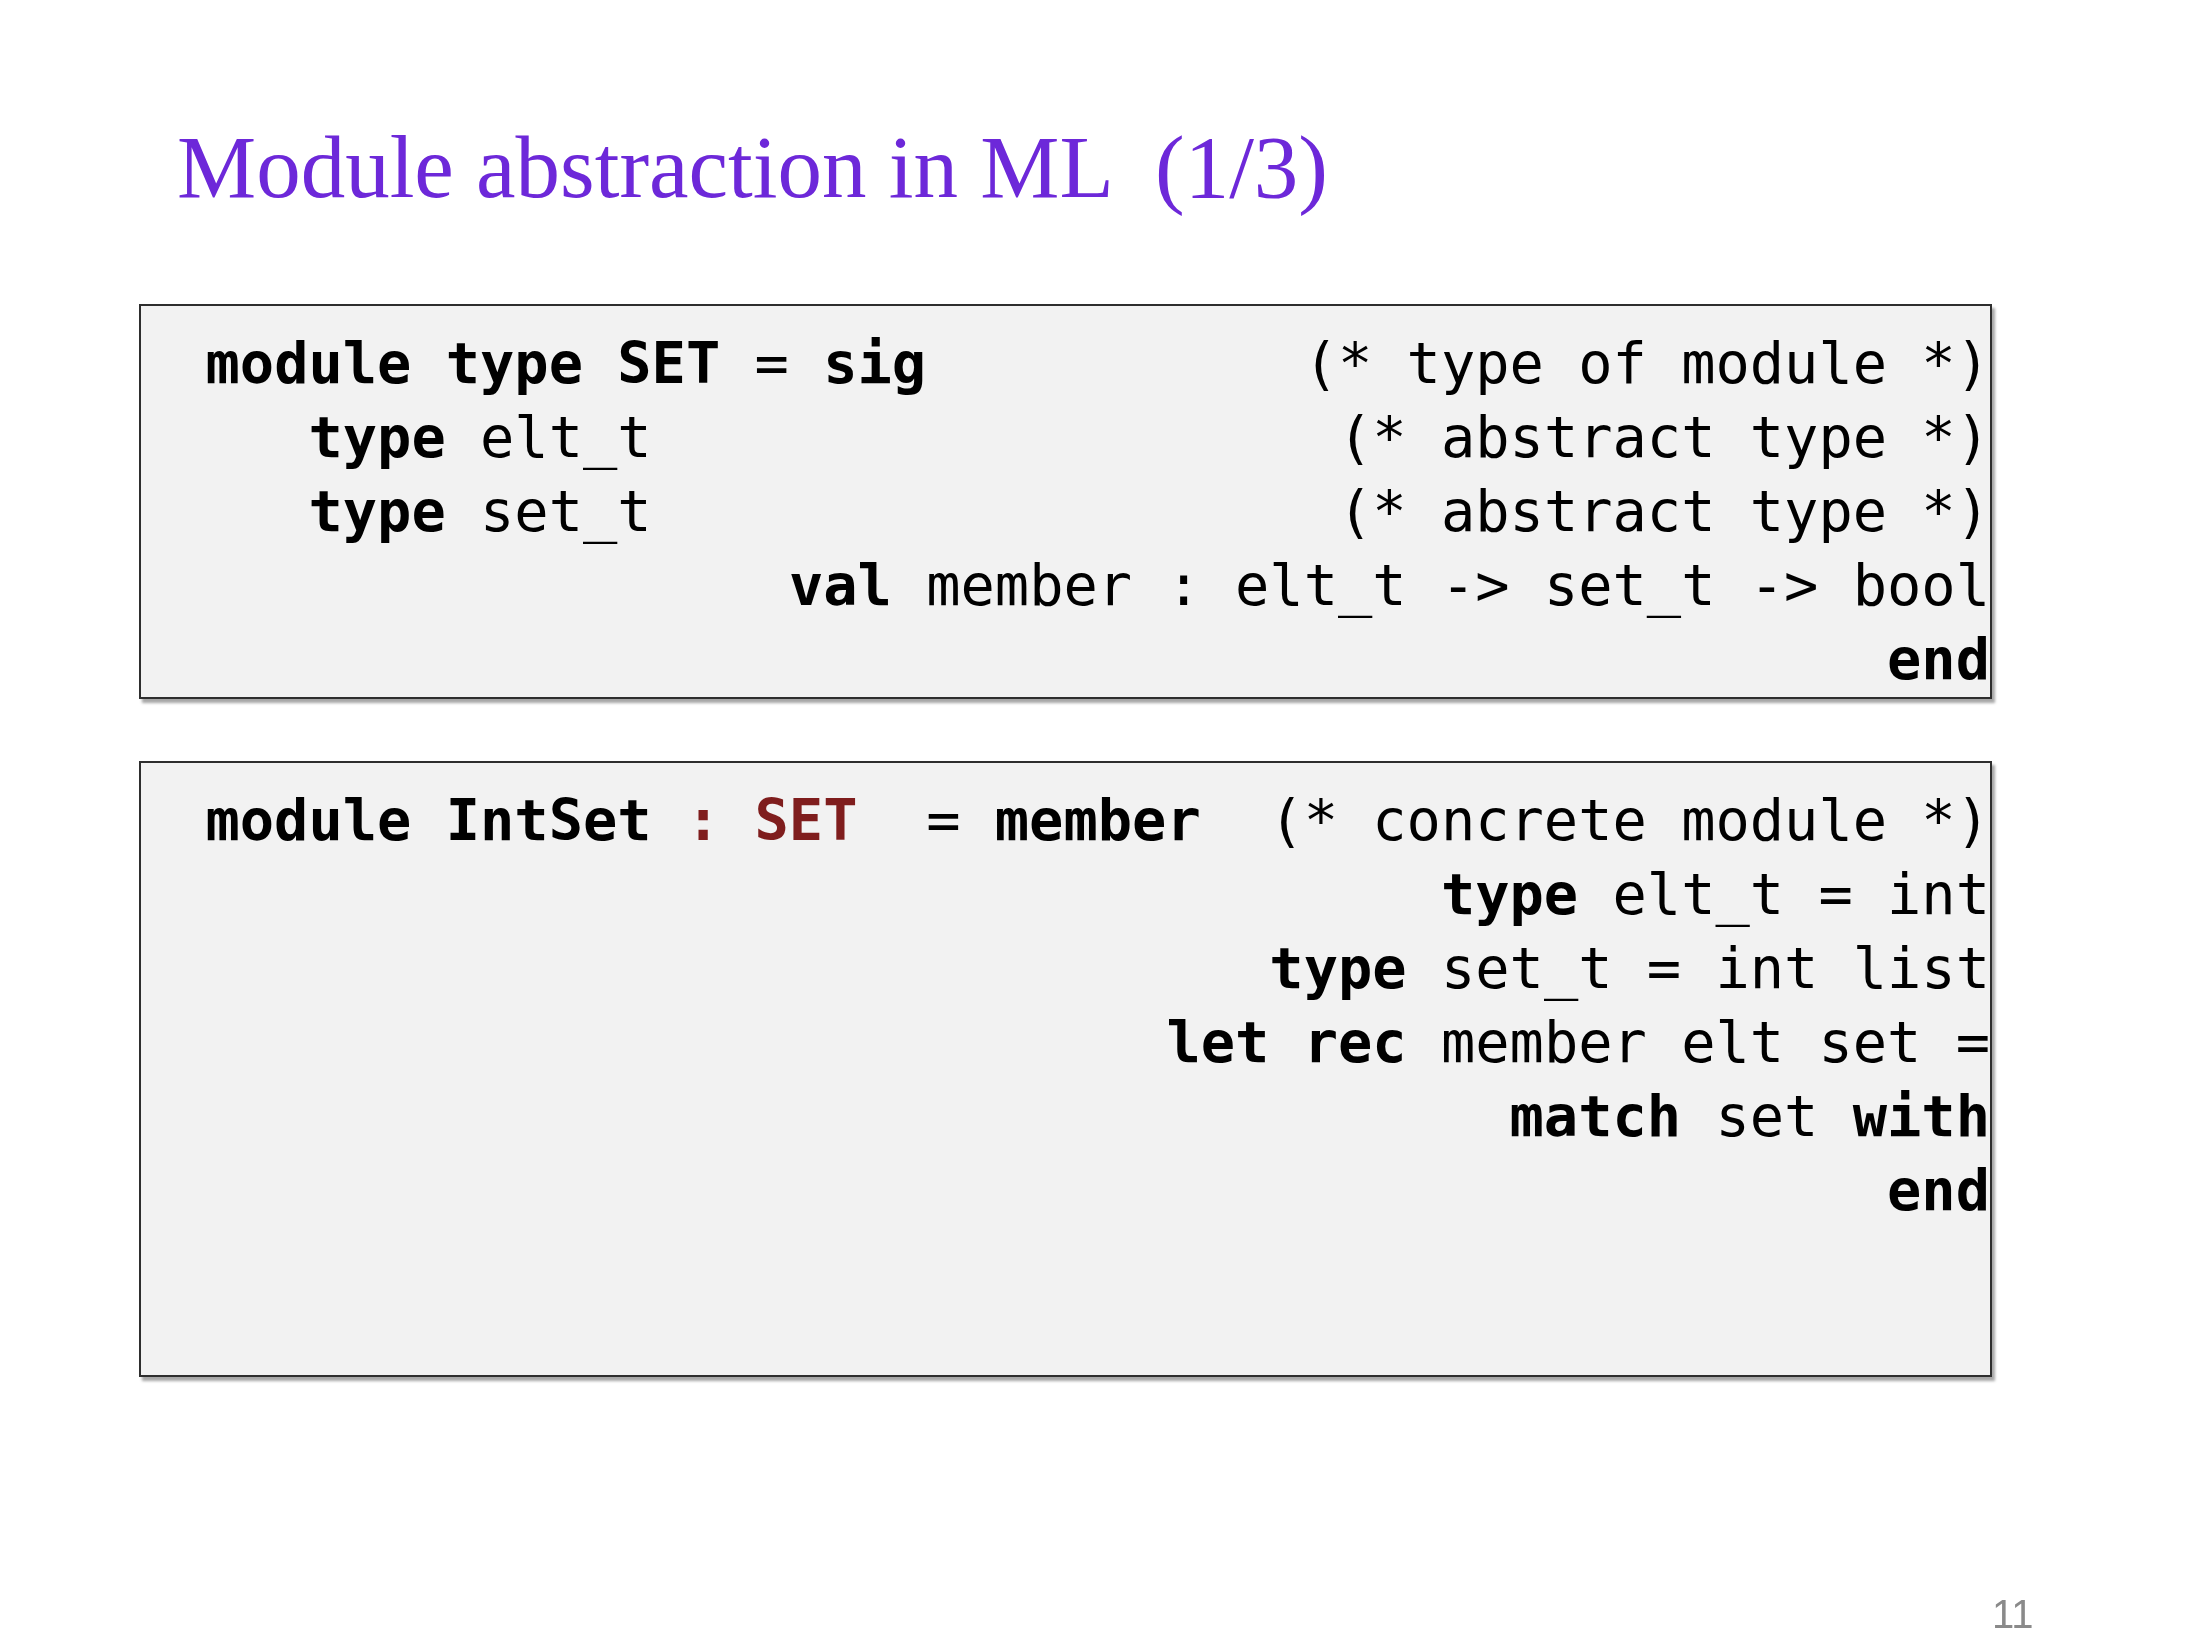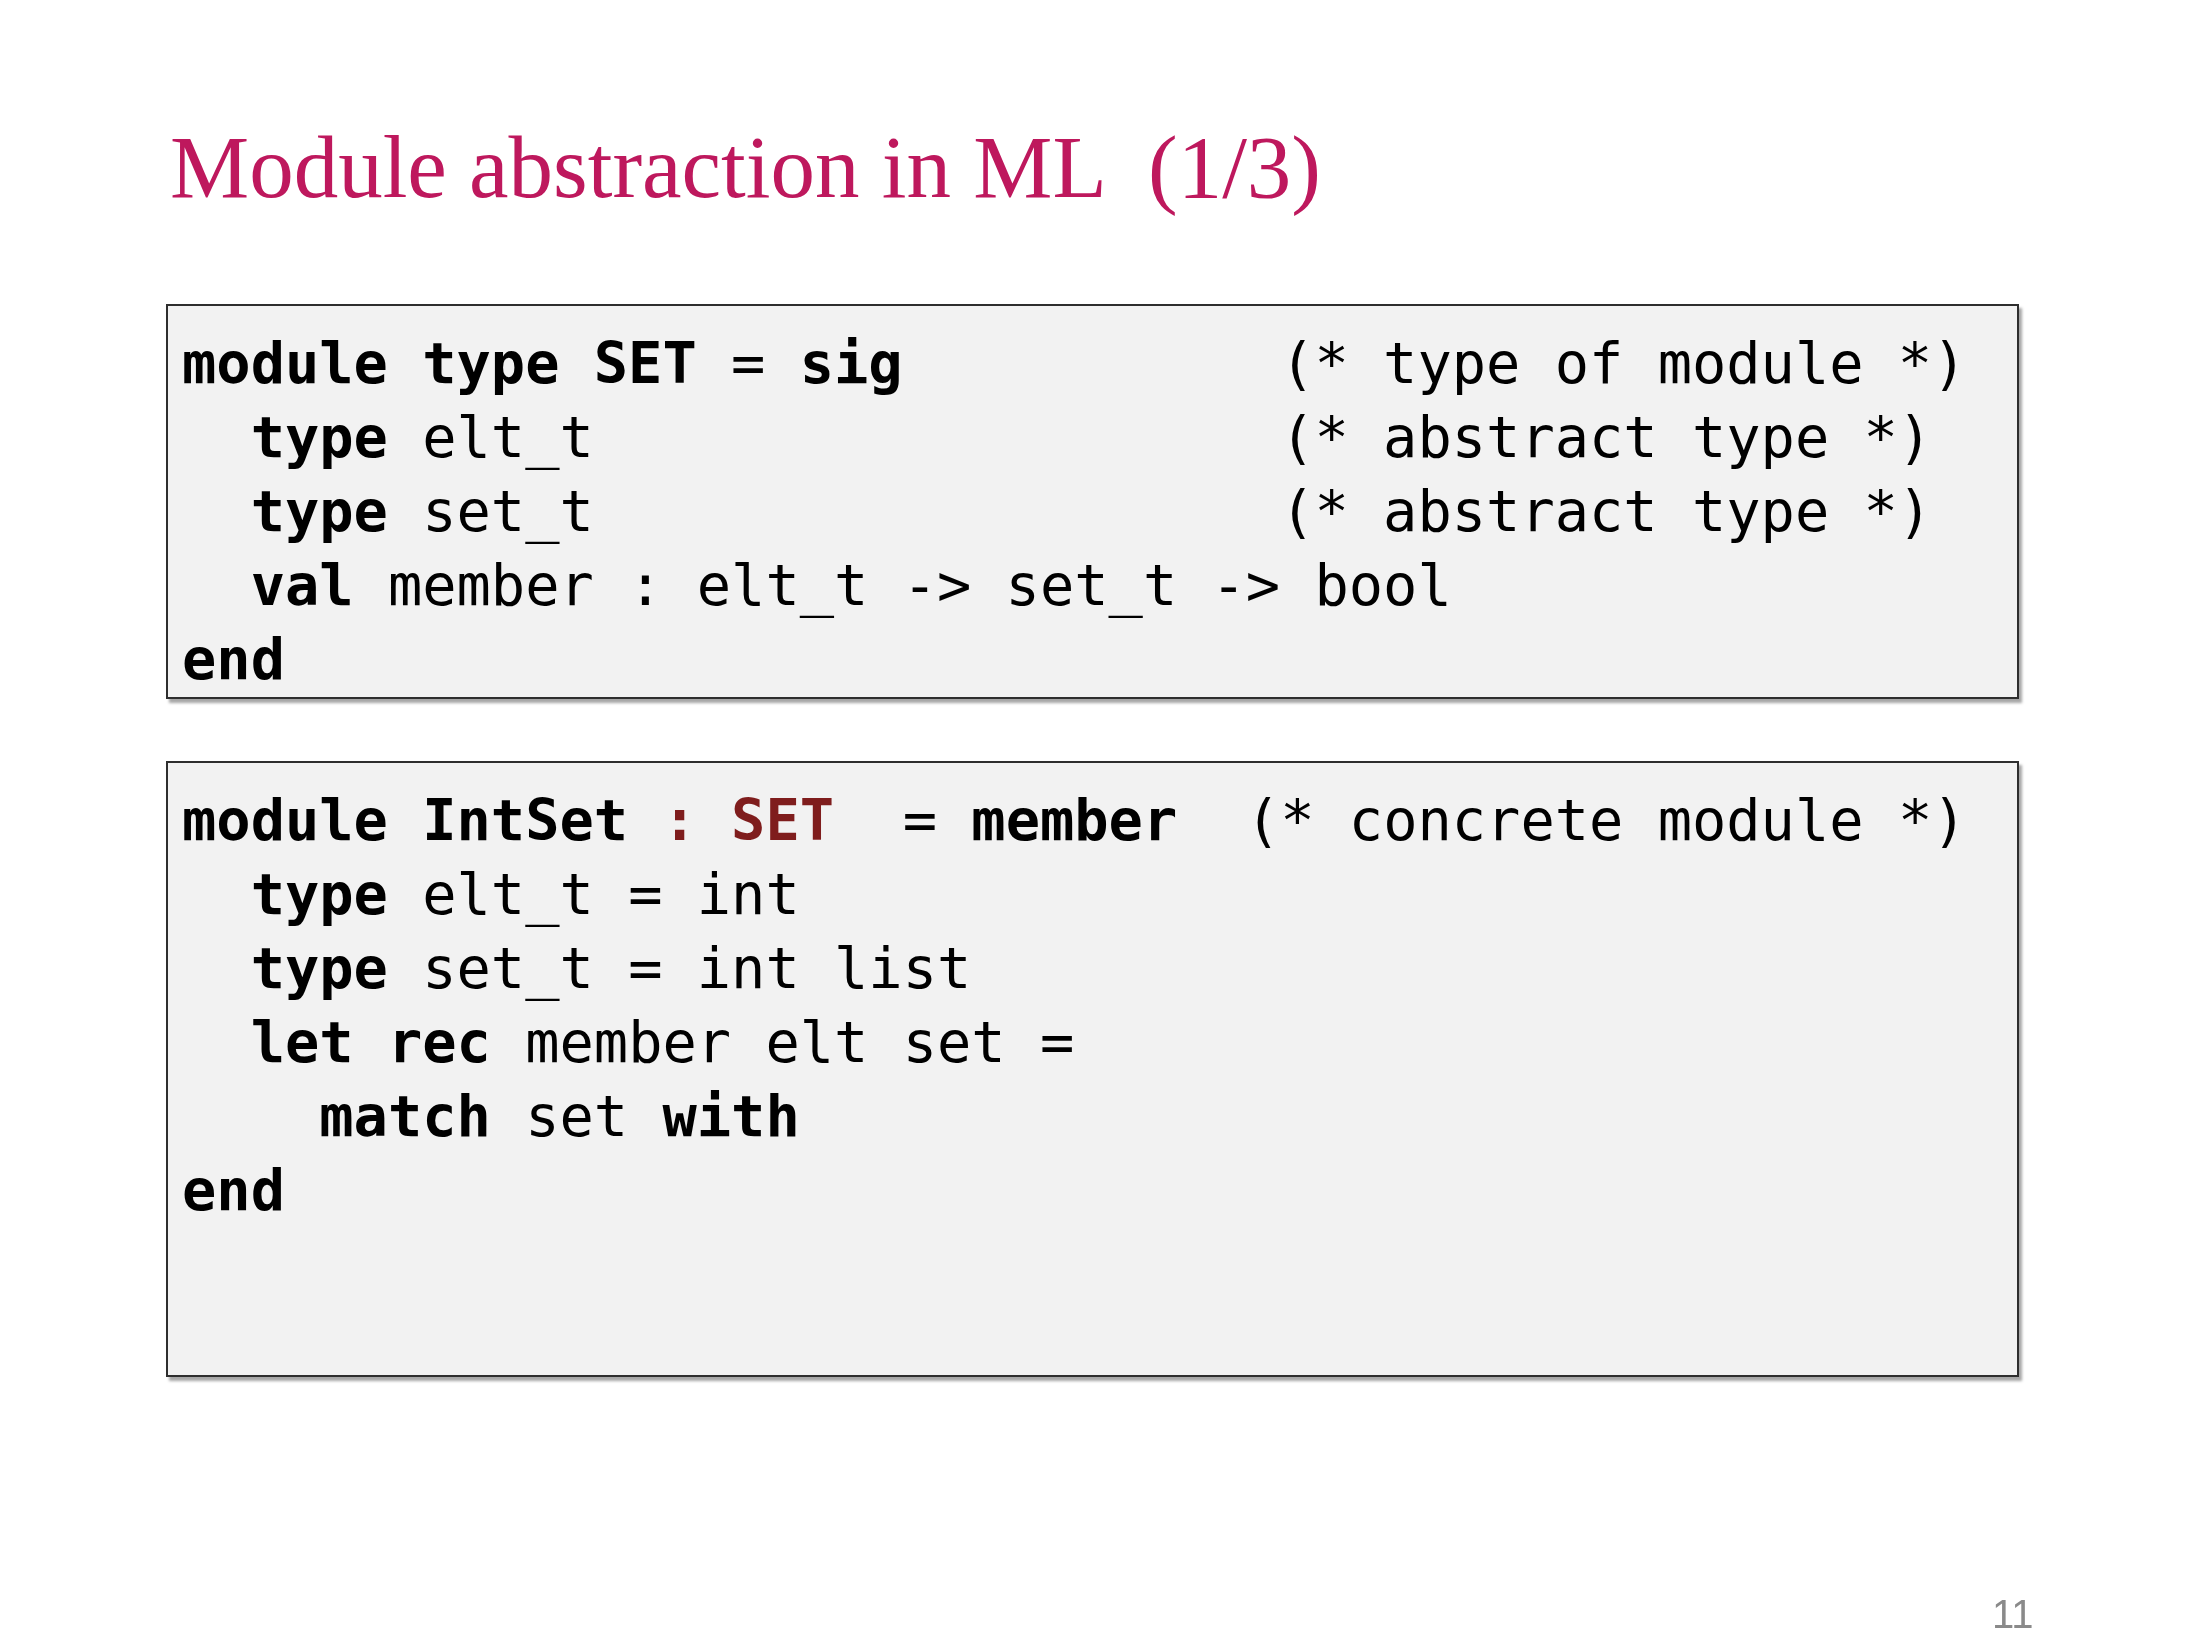--- a/index.html
+++ b/index.html
@@ -5,37 +5,38 @@
   * { margin: 0; padding: 0; box-sizing: border-box; }
   html, body { width: 2203px; height: 1652px; }
   body {
     position: relative;
     background: #ffffff;
     font-family: "Liberation Sans", sans-serif;
     overflow: hidden;
   }
   .slide-title {
     position: absolute;
-    left: 170px;
+    left: 177px;
     top: 123px;
     font-family: "Liberation Serif", "DejaVu Serif", serif;
     font-size: 89px;
     line-height: 1;
-    color: #be185d;
+    color: #6d28d9;
     white-space: pre;
   }
   .code-box {
     position: absolute;
-    left: 166px;
+    left: 139px;
     width: 1853px;
     background: #f2f2f2;
     border: 2.6px solid #2e2e2e;
     box-shadow: 2.6px 4.3px 2.6px rgba(0,0,0,0.35);
     padding: 20px 0 0 14px;
     overflow: hidden;
+    text-align: right;
   }
   .code-box.box-signature { top: 304px; height: 395px; }
   .code-box.box-struct    { top: 761px; height: 616px; }
   .code-line {
     font-family: "DejaVu Sans Mono", "Liberation Mono", monospace;
     font-size: 57px;
     line-height: 74px;
     color: #000000;
     white-space: pre;
   }

